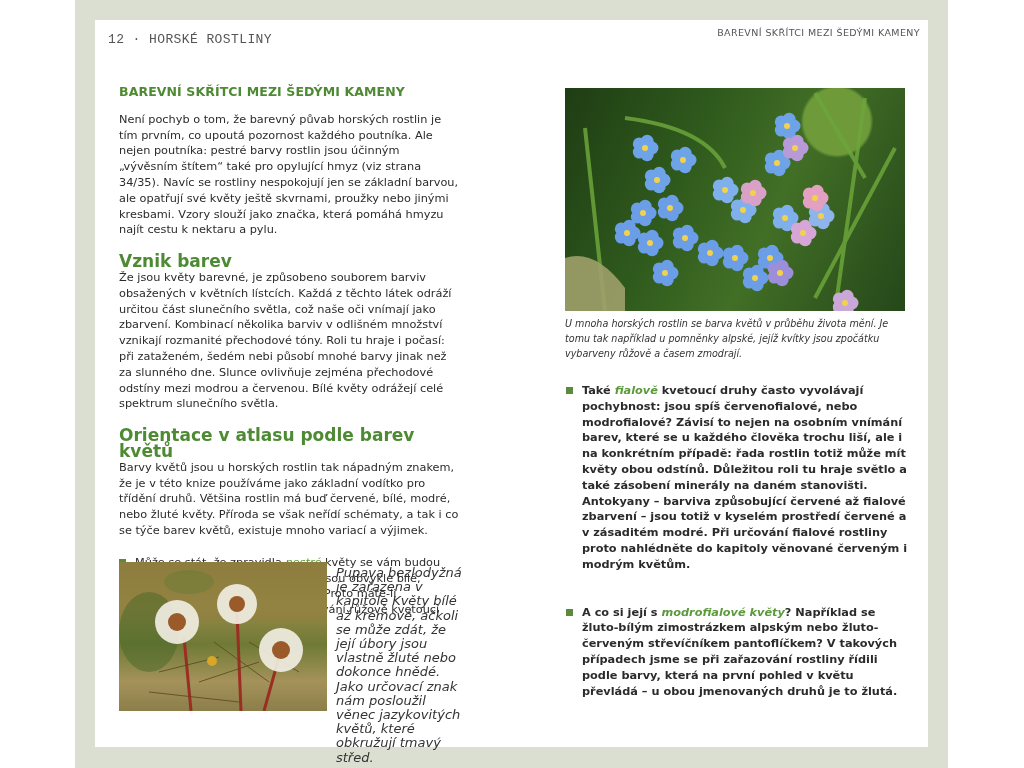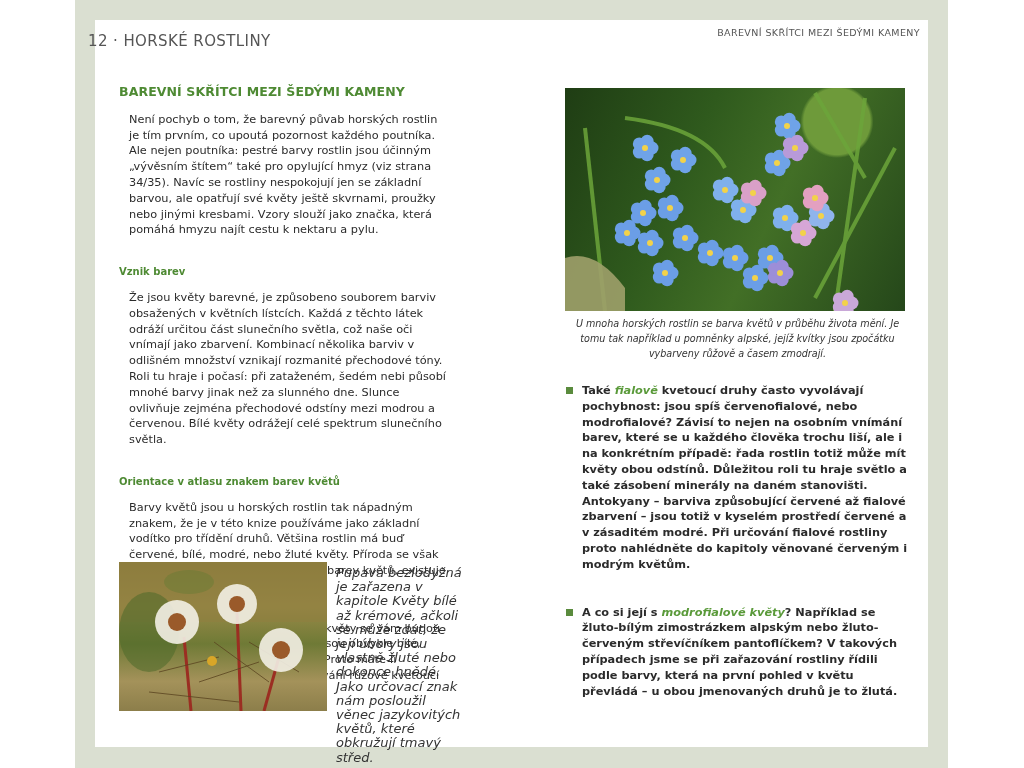--- a/index.html
+++ b/index.html
@@ -1,58 +1,58 @@
 <!DOCTYPE html>
 <html><head>
 <meta charset="utf-8">
 <style>
   html, body { margin:0; padding:0; }
   body { width:1024px; height:768px; background:#ffffff; position:relative; overflow:hidden;
          font-family:"DejaVu Sans", "Liberation Sans", sans-serif; color:#2b2b2b; }
   .frame { position:absolute; left:75px; top:0; width:873px; height:768px; background:#dadfd1; }
   .page { position:absolute; left:95px; top:20px; width:833px; height:727px; background:#ffffff; }
-  .running-left { position:absolute; left:88px; top:32px; font-size:15px; letter-spacing:0.4px; color:#555; }
+  .running-left { position:absolute; left:108px; top:32px; font-size:13px; letter-spacing:0.4px; color:#555;font-family:Liberation Mono, monospace; }
   .running-right { position:absolute; right:104px; top:27px; font-size:9.5px; letter-spacing:0.4px; color:#555; }
   .col { position:absolute; font-size:11.3px; line-height:15.8px; }
   .col-left { left:119px; top:84px; width:340px; }
   .col-right { left:566px; top:383px; width:344px;font-weight:bold; }
   h1.title { font-size:12.5px; font-weight:bold; color:#4e8a33; margin:0 0 12px 0; letter-spacing:0.1px; }
-  h2.sub { font-size:10px; font-weight:bold; color:#4e8a33; margin:0; line-height:15.8px; }
-  p { margin:10px; }
+  h2.sub { font-size:17px; font-weight:bold; color:#4e8a33; margin:0; line-height:15.8px; }
+  p { margin:0; }
   .para-gap { height:16px; }
   .bullet { position:relative; padding-left:16px; }
   .bullet .sq { position:absolute; left:0; top:4px; width:7px; height:7px; background:#5a8b3d; }
   .hl { font-style:italic; color:#5a9a3a; }
   .photo { position:absolute; overflow:hidden; }
   .photo-forget { left:565px; top:88px; width:340px; height:223px;
     background:
       radial-gradient(circle at 80% 15%, #6e9a3a 0 10%, transparent 11%),
       linear-gradient(115deg, #1f3d14 0%, #2f5a1d 35%, #426f26 60%, #25471a 100%); }
   .photo-carlina { left:119px; top:562px; width:208px; height:149px;
     background: linear-gradient(180deg, #8a7a3c 0%, #9a8a48 30%, #6f7a36 55%, #a4925a 80%, #8c7e4a 100%); }
-  .caption-right { position:absolute; left:565px; top:316px; width:345px; font-size:9.6px; line-height:15px; font-style:italic; color:#333;text-align:center; }
+  .caption-right { position:absolute; left:565px; top:316px; width:345px; font-size:9.6px; line-height:15px; font-style:italic; color:#333; }
   .caption-left { position:absolute; left:336px; top:566px; width:130px; font-size:13px; line-height:14.2px; font-style:italic; color:#333; }
 </style>
 </head>
 <body>
 
 <div class="frame"></div>
 <div class="page"></div>
 
 <div class="running-left">12 · HORSKÉ ROSTLINY</div>
 <div class="running-right">BAREVNÍ SKŘÍTCI MEZI ŠEDÝMI KAMENY</div>
 
 <div class="col col-left">
   <h1 class="title">BAREVNÍ SKŘÍTCI MEZI ŠEDÝMI KAMENY</h1>
   <p>Není pochyb o tom, že barevný půvab horských rostlin je tím prvním, co upoutá pozornost každého poutníka. Ale nejen poutníka: pestré barvy rostlin jsou účinným „vývěsním štítem“ také pro opylující hmyz (viz strana 34/35). Navíc se rostliny nespokojují jen se základní barvou, ale opatřují své květy ještě skvrnami, proužky nebo jinými kresbami. Vzory slouží jako značka, která pomáhá hmyzu najít cestu k nektaru a pylu.</p>
   <div class="para-gap"></div>
   <h2 class="sub">Vznik barev</h2>
   <p>Že jsou květy barevné, je způsobeno souborem barviv obsažených v květních lístcích. Každá z těchto látek odráží určitou část slunečního světla, což naše oči vnímají jako zbarvení. Kombinací několika barviv v odlišném množství vznikají rozmanité přechodové tóny. Roli tu hraje i počasí: při zataženém, šedém nebi působí mnohé barvy jinak než za slunného dne. Slunce ovlivňuje zejména přechodové odstíny mezi modrou a červenou. Bílé květy odrážejí celé spektrum slunečního světla.</p>
   <div class="para-gap"></div>
-  <h2 class="sub">Orientace v atlasu znakem barev květů</h2>
+  <h2 class="sub">Orientace v atlasu podle barev květů</h2>
   <p>Barvy květů jsou u horských rostlin tak nápadným znakem, že je v této knize používáme jako základní vodítko pro třídění druhů. Většina rostlin má buď červené, bílé, modré, nebo žluté květy. Příroda se však neřídí schématy, a tak i co se týče barev květů, existuje mnoho variací a výjimek.</p>
   <div class="para-gap"></div>
   <div class="bullet">
     <span class="sq"></span>
     <span>Může se stát, že zpravidla </span><span class="hl">pestré</span><span> květy se vám budou zdát </span><span class="hl">bílé</span><span>. A naopak: květy, které jsou obvykle bílé, člověk někdy vnímá jako růžové. Proto máte-li pochybnosti, nahlédněte při určování růžově kvetoucí rostliny do obou kapitol.</span>
   </div>
 </div>
 
 <div class="photo photo-carlina" title="Pupava bezlodyžná">
   <svg width="208" height="149" viewBox="0 0 208 149">

